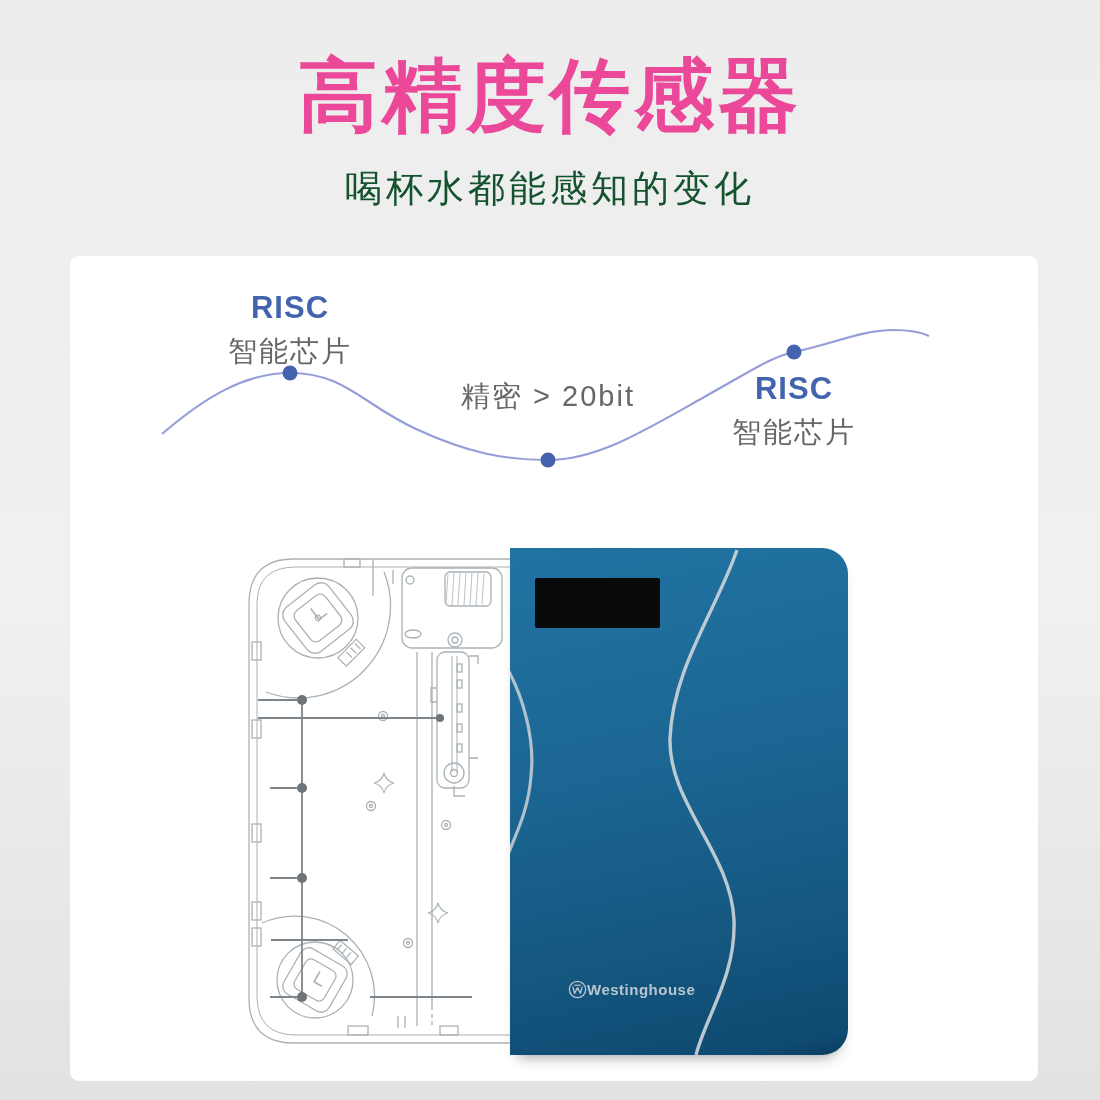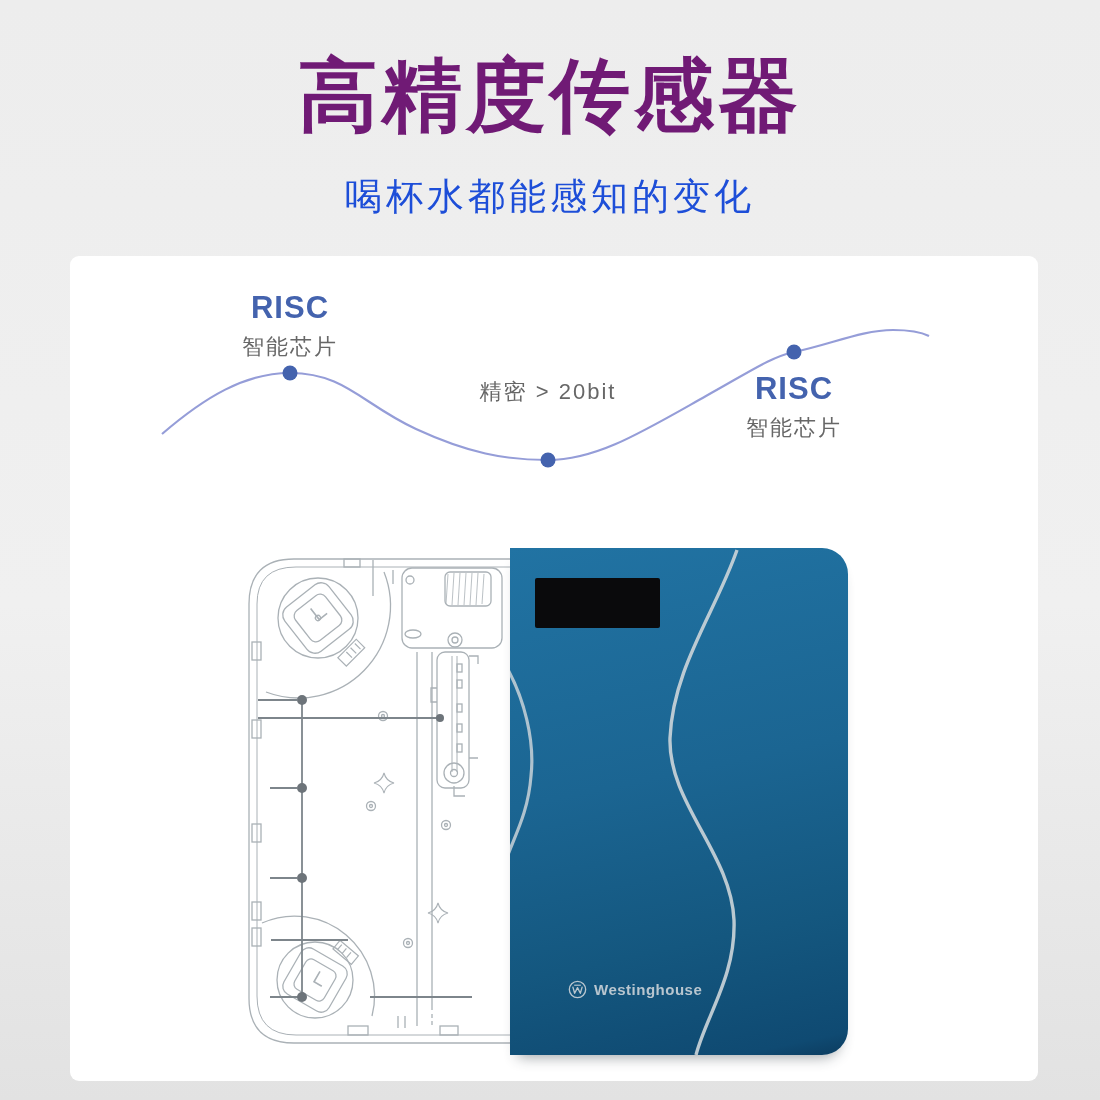--- a/index.html
+++ b/index.html
@@ -5,54 +5,54 @@
   * { margin:0; padding:0; box-sizing:border-box; }
   html,body { width:1100px; height:1100px; }
   body {
     font-family:"Liberation Sans","DejaVu Sans",sans-serif;
     background:linear-gradient(180deg,#ededed 0%,#f0f0f0 55%,#e2e2e2 100%);
     position:relative; overflow:hidden;
   }
   
   .hdr { position:absolute; top:48px; left:0; width:1100px; text-align:center; }
   .hdr h1 {
-    font-size:80px; font-weight:700; color:#701a75; letter-spacing:4px; line-height:1.2;
+    font-size:80px; font-weight:700; color:#ec4899; letter-spacing:4px; line-height:1.2;
   }
   .hdr p {
-    margin-top:28px; font-size:37px; font-weight:400; color:#1d4ed8; letter-spacing:4px;
+    margin-top:20px; font-size:37px; font-weight:400; color:#14532d; letter-spacing:4px;
   }
   
   .card {
     position:absolute; left:70px; top:256px; width:968px; height:825px;
     background:#ffffff; border-radius:9px;
   }
   
   .wave-svg { position:absolute; left:90px; top:69px; width:775px; height:150px; }
   .feature { position:absolute; text-align:center; transform:translateX(-50%); }
   .feature .fname { font-size:31px; font-weight:700; color:#4463ae; letter-spacing:1px; }
-  .feature .fdesc { font-size:22px; color:#676767; margin-top:6px; letter-spacing:2px; }
+  .feature .fdesc { font-size:29px; color:#676767; margin-top:6px; letter-spacing:2px; }
   .f0 { left:220px; top:34px; }
   .f1 { left:478px; top:115px; }
   .f2 { left:724px; top:115px; }
   
   .product { position:absolute; left:178px; top:292px; width:600px; height:507px; }
   .schematic { position:absolute; left:0; top:10px; width:262px; height:490px; }
   .scale-photo {
     position:absolute; left:262px; top:0; width:338px; height:507px;
     background:linear-gradient(168deg,#2173a3 0%,#1b6592 45%,#14577f 75%,#0f4a72 96%,#0c3c5f 100%);
     border-radius:0 26px 26px 0;
     box-shadow:0 10px 14px -8px rgba(40,50,60,.45);
   }
   .glass-curves { position:absolute; left:0; top:0; width:338px; height:507px; border-radius:0 26px 26px 0; }
   .lcd {
     position:absolute; left:25px; top:30px; width:125px; height:50px;
     background:#0a0a0c; border-radius:2px;
   }
   .brand {
-    position:absolute; left:58px; top:432px; display:flex; align-items:center; gap:7px;
+    position:absolute; left:58px; top:432px; display:flex; align-items:center; gap:0;
     color:#b9c6cf;
   }
   .brand-text { font-size:15px; font-weight:700; letter-spacing:.5px; }
 </style>
 </head>
 <body>
 
 <div class="page">
 
   <div class="hdr">

